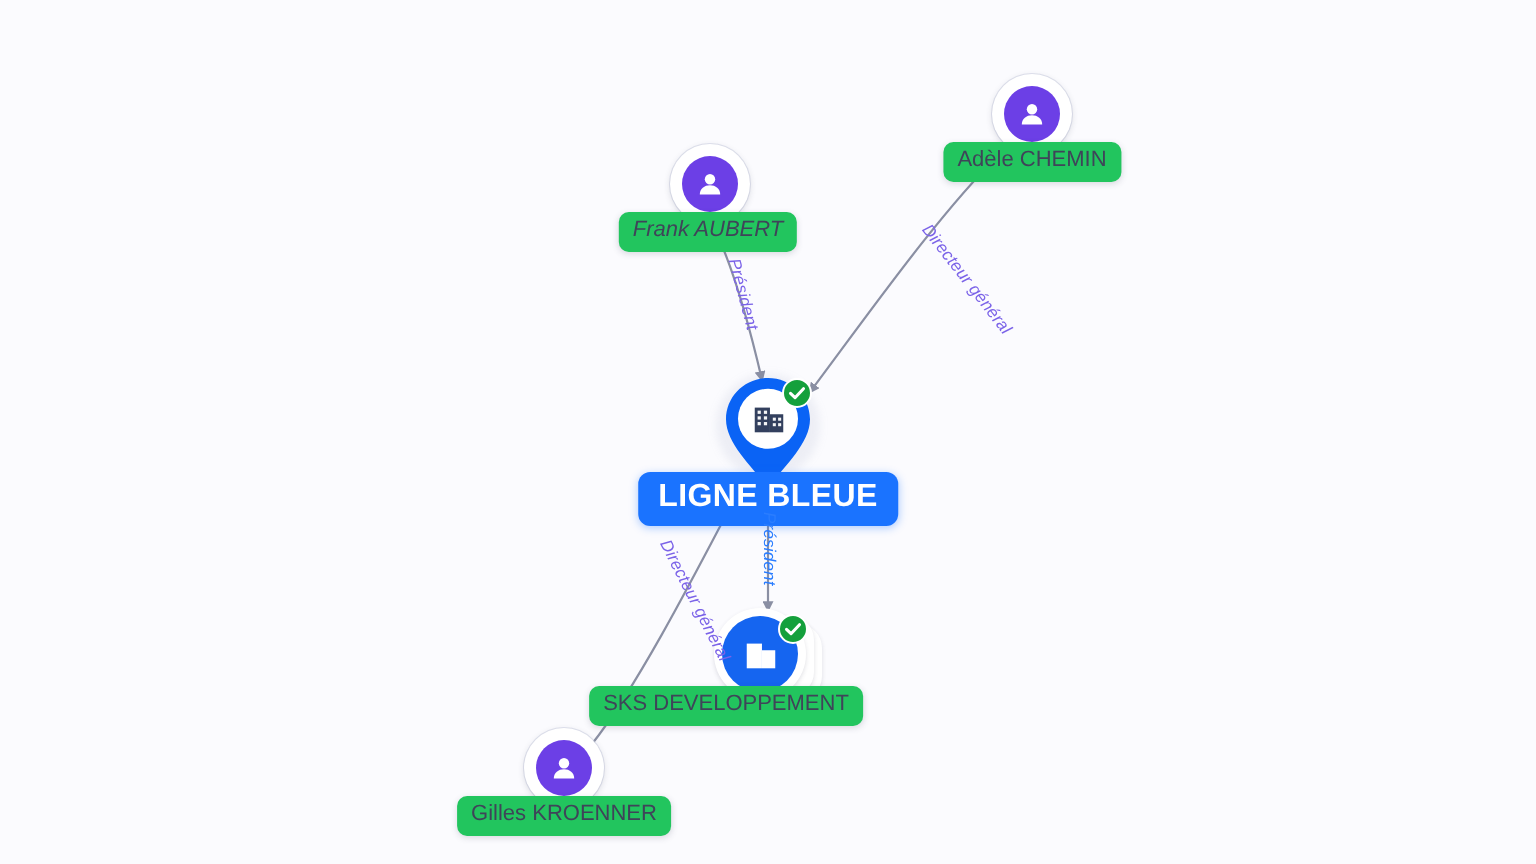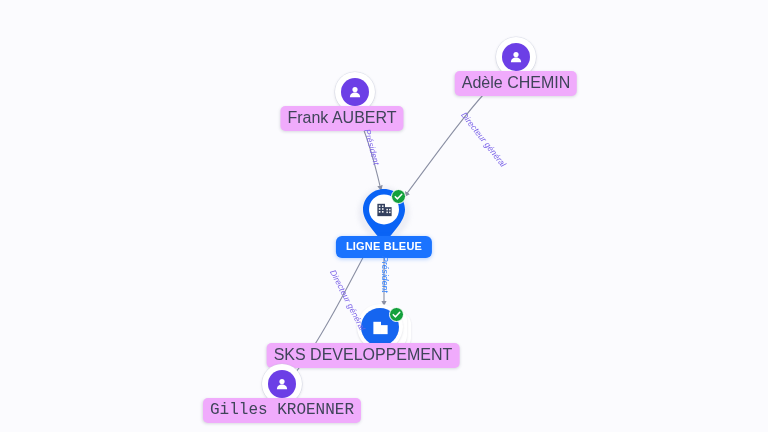--- a/index.html
+++ b/index.html
@@ -105,33 +105,33 @@
     align-items: center;
     justify-content: center;
   }
   .badge svg { display: block; }
 
   
   .label {
     position: absolute;
     transform: translateX(-50%);
     white-space: nowrap;
-    background: #f0abfc;
+    background: #22c55e;
     color: #3f4459;
-    font-size: 16px;
+    font-size: 11px;
     line-height: 1;
     padding: 4px 7px 5px 7px;
     border-radius: 5px;
     box-shadow: 0 1px 3px rgba(60,64,90,0.18);
   }
   .label.primary {
     background: #1a73ff;
     color: #ffffff;
     font-weight: bold;
-    font-size: 11px;
+    font-size: 16px;
     letter-spacing: 0.2px;
     border-radius: 6px;
     padding: 5px 10px 6px 10px;
     box-shadow: 0 1px 4px rgba(26,115,255,0.35);
   }
 
   
   .edge-label {
     position: absolute;
     white-space: nowrap;
@@ -167,21 +167,21 @@
       <div class="node" style="left: 355px; top: 92px;">
         <div class="person-ring">
           <div class="person-disc">
             <svg width="16" height="16" viewBox="0 0 16 16">
               <circle cx="8" cy="5.6" r="2.6" fill="#ffffff"></circle>
               <path d="M2.9 13.2c0-2.9 2.3-4.6 5.1-4.6s5.1 1.7 5.1 4.6z" fill="#ffffff"></path>
             </svg>
           </div>
         </div>
       </div>
-      <div class="label" style="left: 342px; top: 106px;">Frank AUBERT</div>
+      <div class="label" style="left: 354px; top: 106px; font-style: italic;">Frank AUBERT</div>
       <div class="node" style="left: 516px; top: 57px;">
         <div class="person-ring">
           <div class="person-disc">
             <svg width="16" height="16" viewBox="0 0 16 16">
               <circle cx="8" cy="5.6" r="2.6" fill="#ffffff"></circle>
               <path d="M2.9 13.2c0-2.9 2.3-4.6 5.1-4.6s5.1 1.7 5.1 4.6z" fill="#ffffff"></path>
             </svg>
           </div>
         </div>
       </div>
@@ -251,21 +251,21 @@
       <div class="node" style="left: 282px; top: 384px;">
         <div class="person-ring">
           <div class="person-disc">
             <svg width="16" height="16" viewBox="0 0 16 16">
               <circle cx="8" cy="5.6" r="2.6" fill="#ffffff"></circle>
               <path d="M2.9 13.2c0-2.9 2.3-4.6 5.1-4.6s5.1 1.7 5.1 4.6z" fill="#ffffff"></path>
             </svg>
           </div>
         </div>
       </div>
-      <div class="label" style="left: 282px; top: 398px; font-family: Liberation Mono, monospace;">Gilles KROENNER</div>
+      <div class="label" style="left: 282px; top: 398px;">Gilles KROENNER</div>
     </div>
 
   <div id="edge-labels">
       <div class="edge-label purple" style="left: 372px; top: 128px; transform: rotate(75deg);">Président</div>
       <div class="edge-label purple" style="left: 467px; top: 110px; transform: rotate(52deg);">Directeur général</div>
       <div class="edge-label blue" style="left: 390px; top: 256px; transform: rotate(90deg);">Président</div>
       <div class="edge-label purple" style="left: 337px; top: 268px; transform: rotate(63deg);">Directeur général</div>
     </div>
 
 </div>

